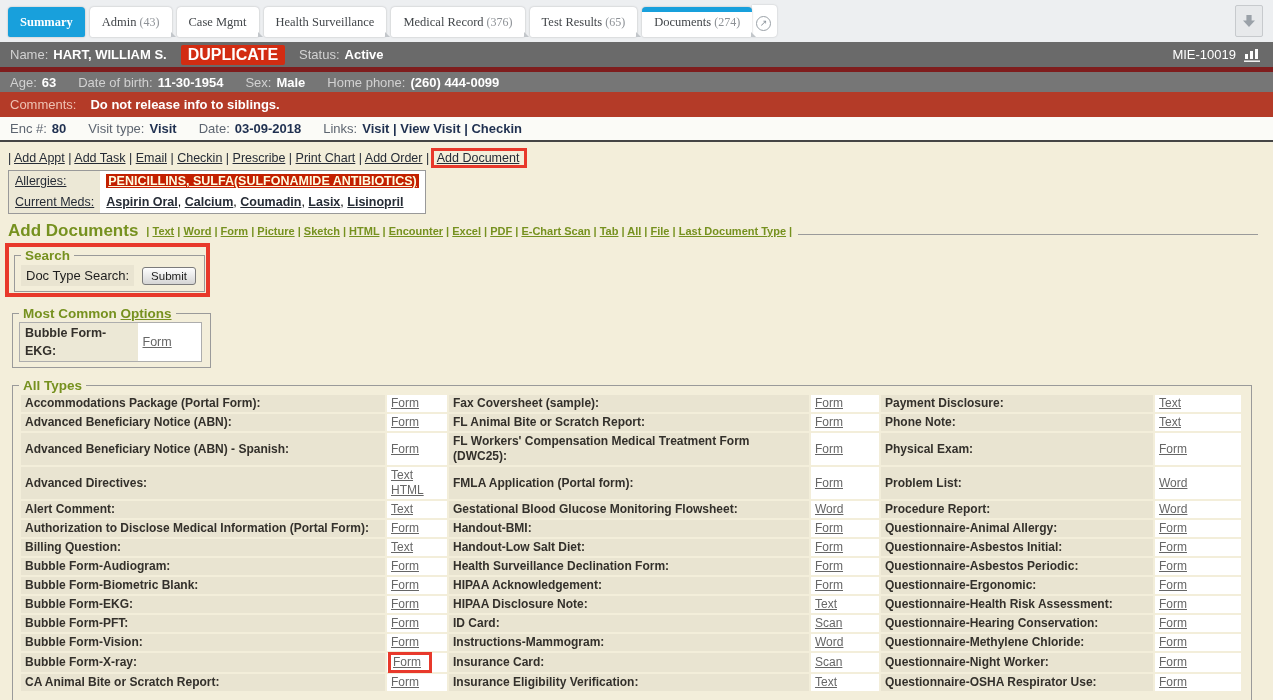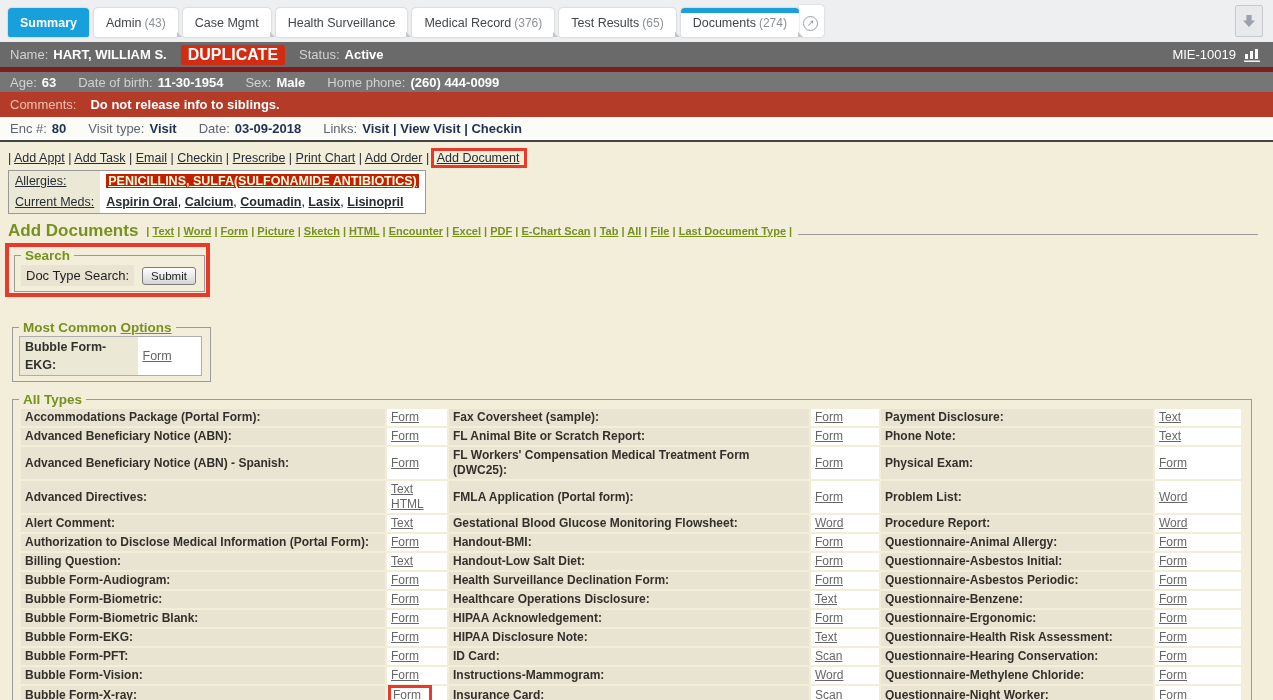--- a/index.html
+++ b/index.html
@@ -5,21 +5,21 @@
   * { box-sizing: border-box; }
   html,body { margin:0; padding:0; }
   body {
     width:1273px; height:700px; position:relative; overflow:hidden;
     background:#f3eeda; font-family:"Liberation Sans", sans-serif;
   }
   a { text-decoration:underline; cursor:pointer; }
 
   
   .tabbar { position:absolute; top:0; left:0; width:1273px; height:42px; background:#edeff1; }
-  .tabs { display:flex; align-items:flex-end; height:100%; padding:0 16px 5px 8px; }
+  .tabs { display:flex; align-items:flex-end; height:100%; padding:0 16px 5px 8px;font-family:Liberation Serif, serif; }
   .tab {
     position:relative; background:#fff; color:#42464a; font-size:12.5px;
     padding:8px 12px 7px; border-radius:4px 4px 2px 2px; margin-right:5px;
     box-shadow:0 0 2px rgba(0,0,0,.25); white-space:nowrap; cursor:pointer;
   }
   .tab .tab-count { font-size:12px; color:#8d9196; margin-left:3px; }
   .tab.selected { background:#18a0dc; color:#fff; font-weight:bold; }
   .tab.current { border-top:5px solid #18a0dc; padding-top:3px; }
   .tab:not(.selected)::after {
     content:""; position:absolute; right:-4px; bottom:0; width:0; height:0;
@@ -88,21 +88,21 @@
   .search-label { background:#e9e4d1; padding:3px 5px; font-size:13px; color:#1d1d1d; }
   .input-wrap { position:relative; margin-left:2px; display:inline-block; }
   .doc-input { width:246px; height:21px; border:1px solid #858585; font-size:14.5px;
                font-family:"Liberation Sans",sans-serif; padding:0 3px; color:#000; background:#fff; }
   .input-wrap::after { content:""; position:absolute; right:2px; bottom:3px; width:0; height:0;
                border-left:8px solid transparent; border-bottom:8px solid #4a9427; }
   .submit-btn { margin-left:8px; font-size:11.5px; padding:2px 8px; color:#1d1d1d;
                background:linear-gradient(#fefefe,#d5d5d5); border:1px solid #7b7b7b; border-radius:3px;
                font-family:"Liberation Sans",sans-serif; cursor:pointer; }
 
-  .mc-fieldset { margin-top:23px; width:199px; }
+  .mc-fieldset { margin-top:9px; width:199px; }
   table.mc-table { border-collapse:collapse; border:1px solid #adadad; background:#fff; font-size:12.5px;
                    margin-top:1px; width:100%; }
   table.mc-table td { padding:1px 5px; line-height:18px; }
   td.mc-label { background:#ece8d6; font-weight:bold; color:#33302b; width:118px; }
   td.mc-link { padding-left:18px; }
   td.mc-link a, .lnk a { color:#666; }
 
   .at-fieldset { margin-top:10px; margin-right:23px; padding-bottom:10px; }
   table.at-table { width:100%; table-layout:fixed; border-spacing:2px; border-collapse:separate;
                    font-size:12px; margin-top:0; }
@@ -308,28 +308,20 @@
           </tr>
           <tr>
             <td class="lbl">Bubble Form-Audiogram:</td>
             <td class="lnk"><a href="#">Form</a></td>
             <td class="lbl">Health Surveillance Declination Form:</td>
             <td class="lnk"><a href="#">Form</a></td>
             <td class="lbl">Questionnaire-Asbestos Periodic:</td>
             <td class="lnk"><a href="#">Form</a></td>
           </tr>
           <tr>
-            <td class="lbl">Bubble Form-Biometric:</td>
-            <td class="lnk"><a href="#">Form</a></td>
-            <td class="lbl">Healthcare Operations Disclosure:</td>
-            <td class="lnk"><a href="#">Text</a></td>
-            <td class="lbl">Questionnaire-Benzene:</td>
-            <td class="lnk"><a href="#">Form</a></td>
-          </tr>
-          <tr>
             <td class="lbl">Bubble Form-Biometric Blank:</td>
             <td class="lnk"><a href="#">Form</a></td>
             <td class="lbl">HIPAA Acknowledgement:</td>
             <td class="lnk"><a href="#">Form</a></td>
             <td class="lbl">Questionnaire-Ergonomic:</td>
             <td class="lnk"><a href="#">Form</a></td>
           </tr>
           <tr>
             <td class="lbl">Bubble Form-EKG:</td>
             <td class="lnk"><a href="#">Form</a></td>

